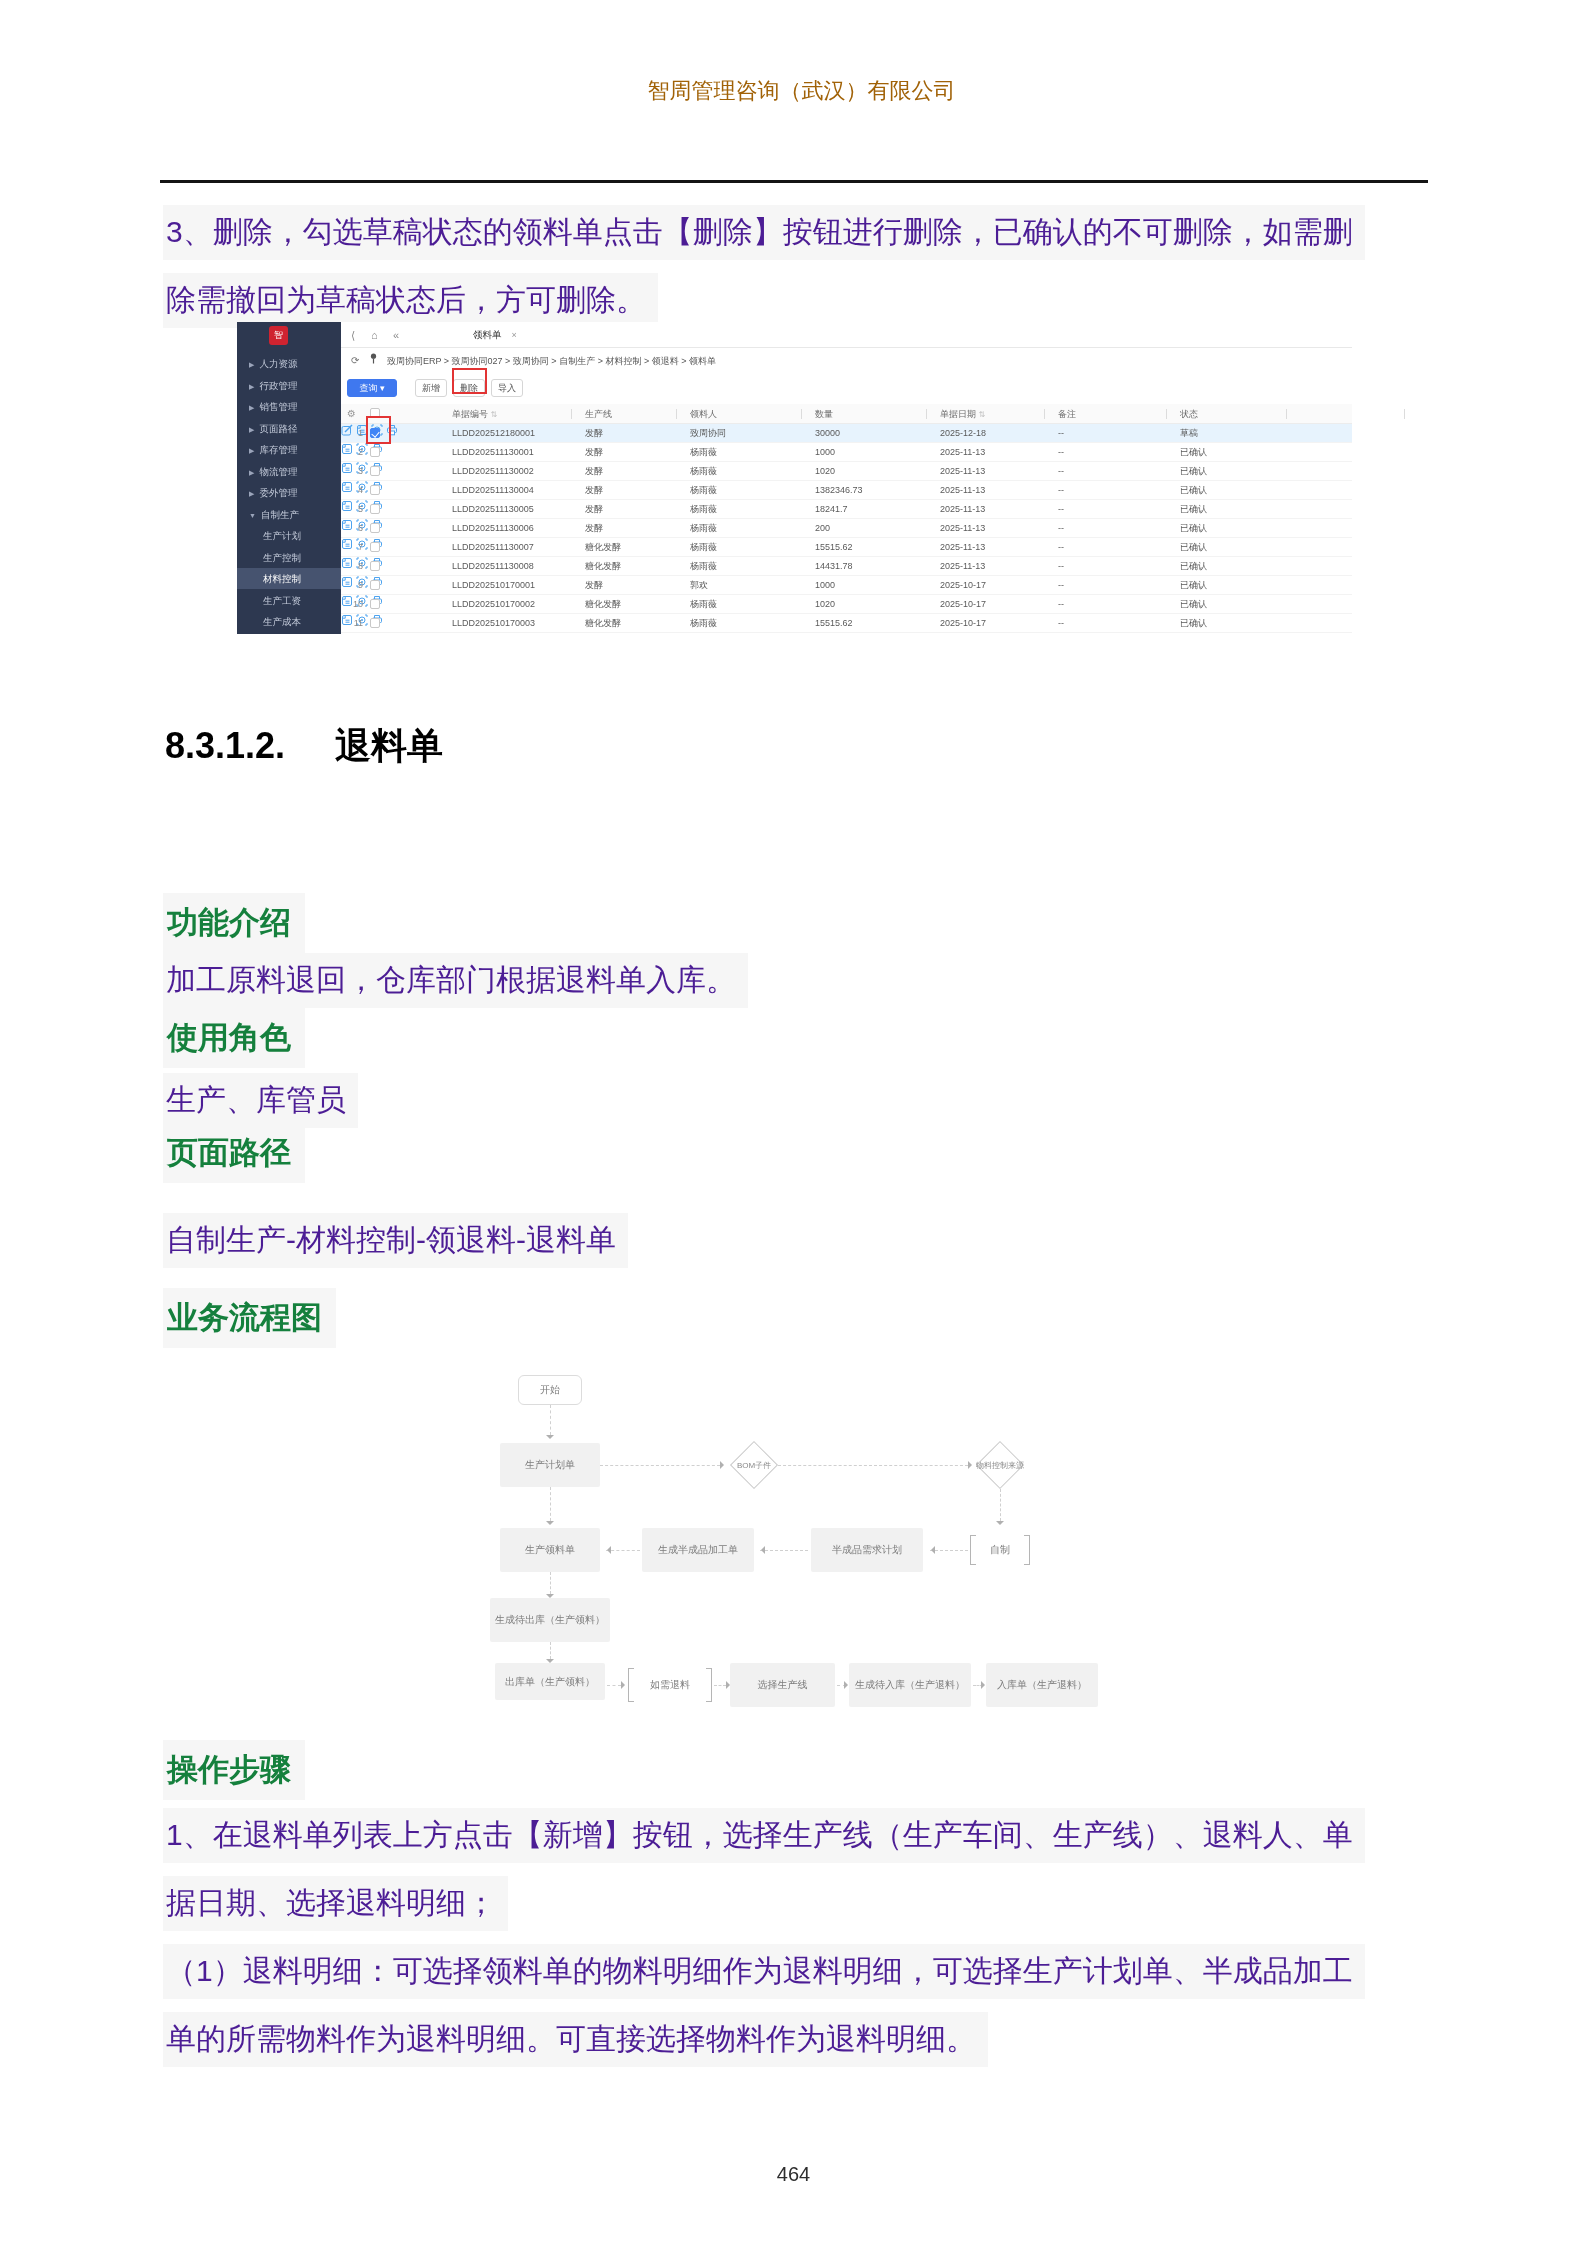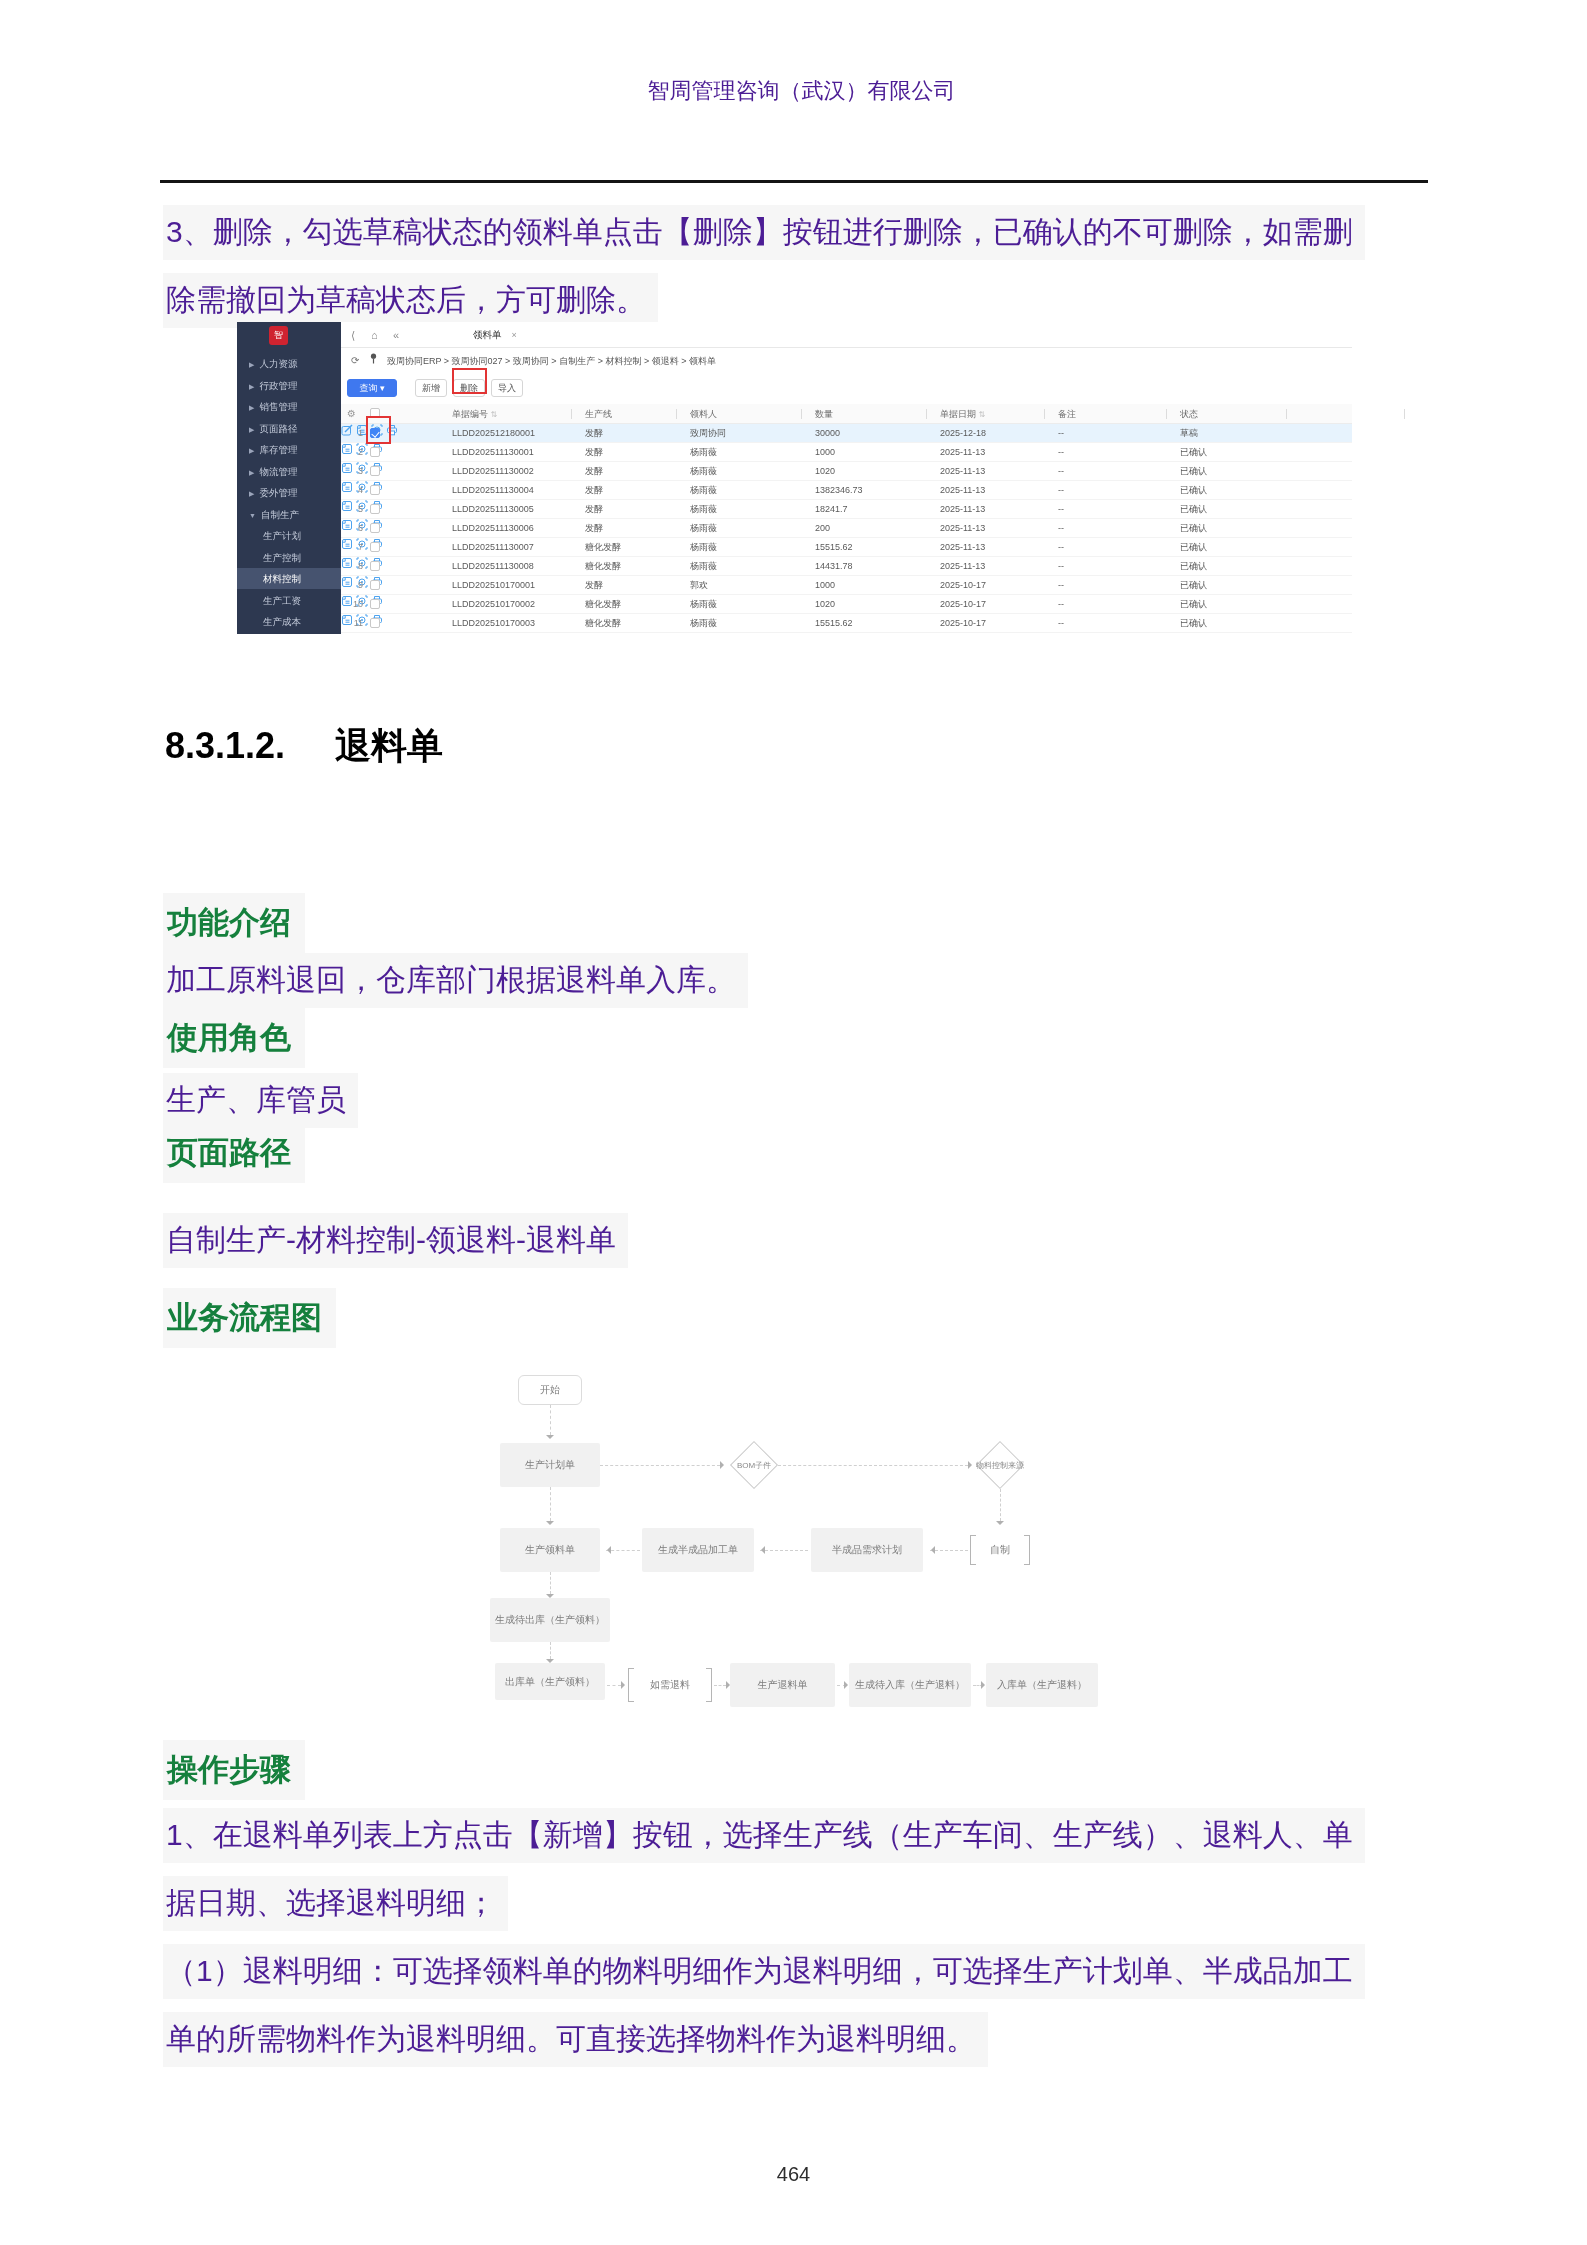--- a/index.html
+++ b/index.html
@@ -3,21 +3,21 @@
 <meta charset="utf-8">
 <style>
   * { margin:0; padding:0; box-sizing:border-box; }
   html,body { background:#ffffff; }
   body {
     width:1587px; height:2245px; position:relative; overflow:hidden;
     font-family:"Liberation Sans","DejaVu Sans",sans-serif; color:#3f3f3f;
   }
   .abs { position:absolute; }
   
-  .company { top:76px; left:16px; right:0; text-align:center; font-size:22px; color:#4c1d95; }
+  .company { top:76px; left:16px; right:0; text-align:center; font-size:22px; color:#a16207; }
   .rule { top:180px; left:160px; width:1268px; height:3px; background:#141414; }
   .docline { left:163px; font-size:30px; color:#4c1d95; white-space:nowrap; }
   .hl { background:#f6f6f6; padding:7px 12px 7px 3px; display:inline-block; }
   .h-blue { font-size:31px; font-weight:bold; color:#15803d; }
   .h-blue .hl { padding:9px 14px 9px 4px; }
   .sec-head { top:722px; left:165px; font-size:36px; font-weight:bold; color:#000; }
   .sec-head .gap { display:inline-block; width:50px; }
   .footer-num { top:2163px; left:0; right:0; text-align:center; font-size:20px; color:#2e2e2e; }
 
   
@@ -482,21 +482,21 @@
     <div class="ar d" style="left:316px; top:229px;"></div>
   <div class="fnode" style="left:260px; top:233px; width:120px; height:44px;">生成待出库（生产领料）</div>
   <div class="dv" style="left:320px; top:277px; height:17px;"></div>
     <div class="ar d" style="left:316px; top:294px;"></div>
   <div class="fnode" style="left:265px; top:298px; width:110px; height:37px;text-align:center;">出库单（生产领料）</div>
   <div class="dl" style="left:377px; top:320px; width:14px;"></div>
     <div class="ar r" style="left:391px; top:316px;"></div>
   <div class="fbracket" style="left:398px; top:303px; width:84px; height:34px;">如需退料</div>
   <div class="dl" style="left:484px; top:320px; width:12px;"></div>
     <div class="ar r" style="left:496px; top:316px;"></div>
-  <div class="fnode" style="left:500px; top:298px; width:105px; height:44px;">生产退料单</div>
+  <div class="fnode" style="left:500px; top:298px; width:105px; height:44px;">选择生产线</div>
   <div class="dl" style="left:607px; top:320px; width:9px;"></div>
     <div class="ar r" style="left:614px; top:316px;"></div>
   <div class="fnode" style="left:619px; top:298px; width:122px; height:44px;">生成待入库（生产退料）</div>
   <div class="dl" style="left:743px; top:320px; width:10px;"></div>
     <div class="ar r" style="left:751px; top:316px;"></div>
   <div class="fnode" style="left:756px; top:298px; width:112px; height:44px;">入库单（生产退料）</div>
 </div>
 
 <div class="abs docline h-blue" style="top:1740px;"><span class="hl">操作步骤</span></div>
 <div class="abs docline" style="top:1808px;"><span class="hl">1、在退料单列表上方点击【新增】按钮，选择生产线（生产车间、生产线）、退料人、单</span></div>

